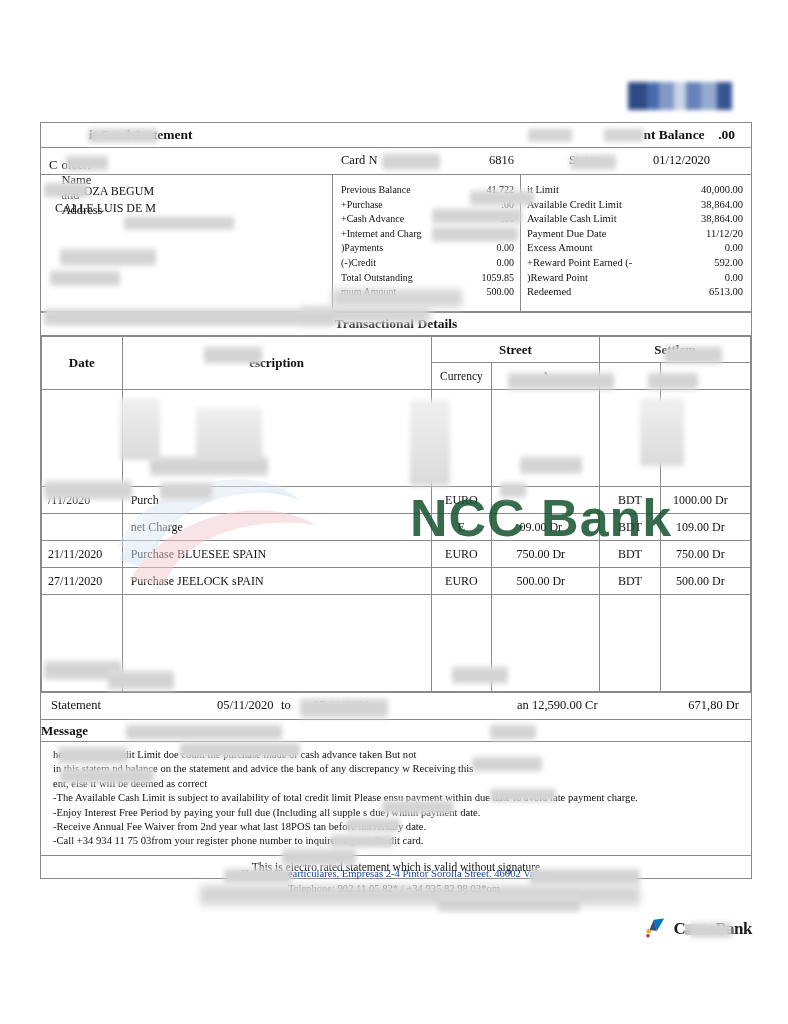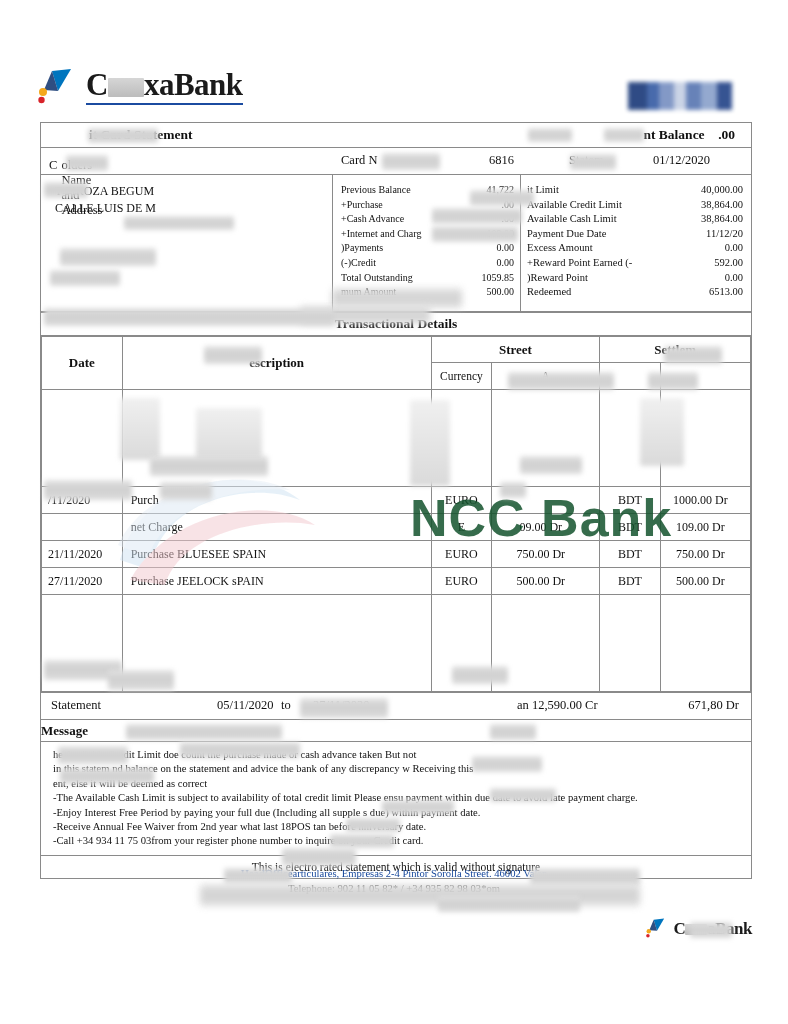--- a/index.html
+++ b/index.html
@@ -322,31 +322,20 @@
     z-index: 6;
   }
   .mask.soft { filter: blur(3.6px); opacity: 0.95; }
   .mask.light { background: linear-gradient(180deg,#f0f0f0,#dadada); }
 </style>
 </head>
 <body>
 
 <div class="page">
 
-  <div class="brand">
-    <span class="brand-star">
-      <svg width="40" height="38" viewBox="0 0 40 38">
-        <path d="M14 3 L33 1 L20 23 Z" fill="#0075be"></path>
-        <path d="M14 3 L20 23 L6 22 Z" fill="#0a2f6b" opacity="0.85"></path>
-        <circle cx="5" cy="24" r="4" fill="#f4a81d"></circle>
-        <circle cx="3.5" cy="32" r="3.2" fill="#d8232a"></circle>
-      </svg>
-    </span>
-    <span class="brand-text"><span>C</span><span class="masked-inline"></span><span>xaBank</span></span>
-  </div>
 
   <div class="topright-mask"></div>
 
   <div class="doc">
 
     <div class="title-bar row-line">
       <span class="t-left">it Card Statement</span>
       <span class="t-right">
         <span>nt Balance</span>&nbsp;&nbsp;&nbsp;&nbsp;<span>.00</span>
       </span>

